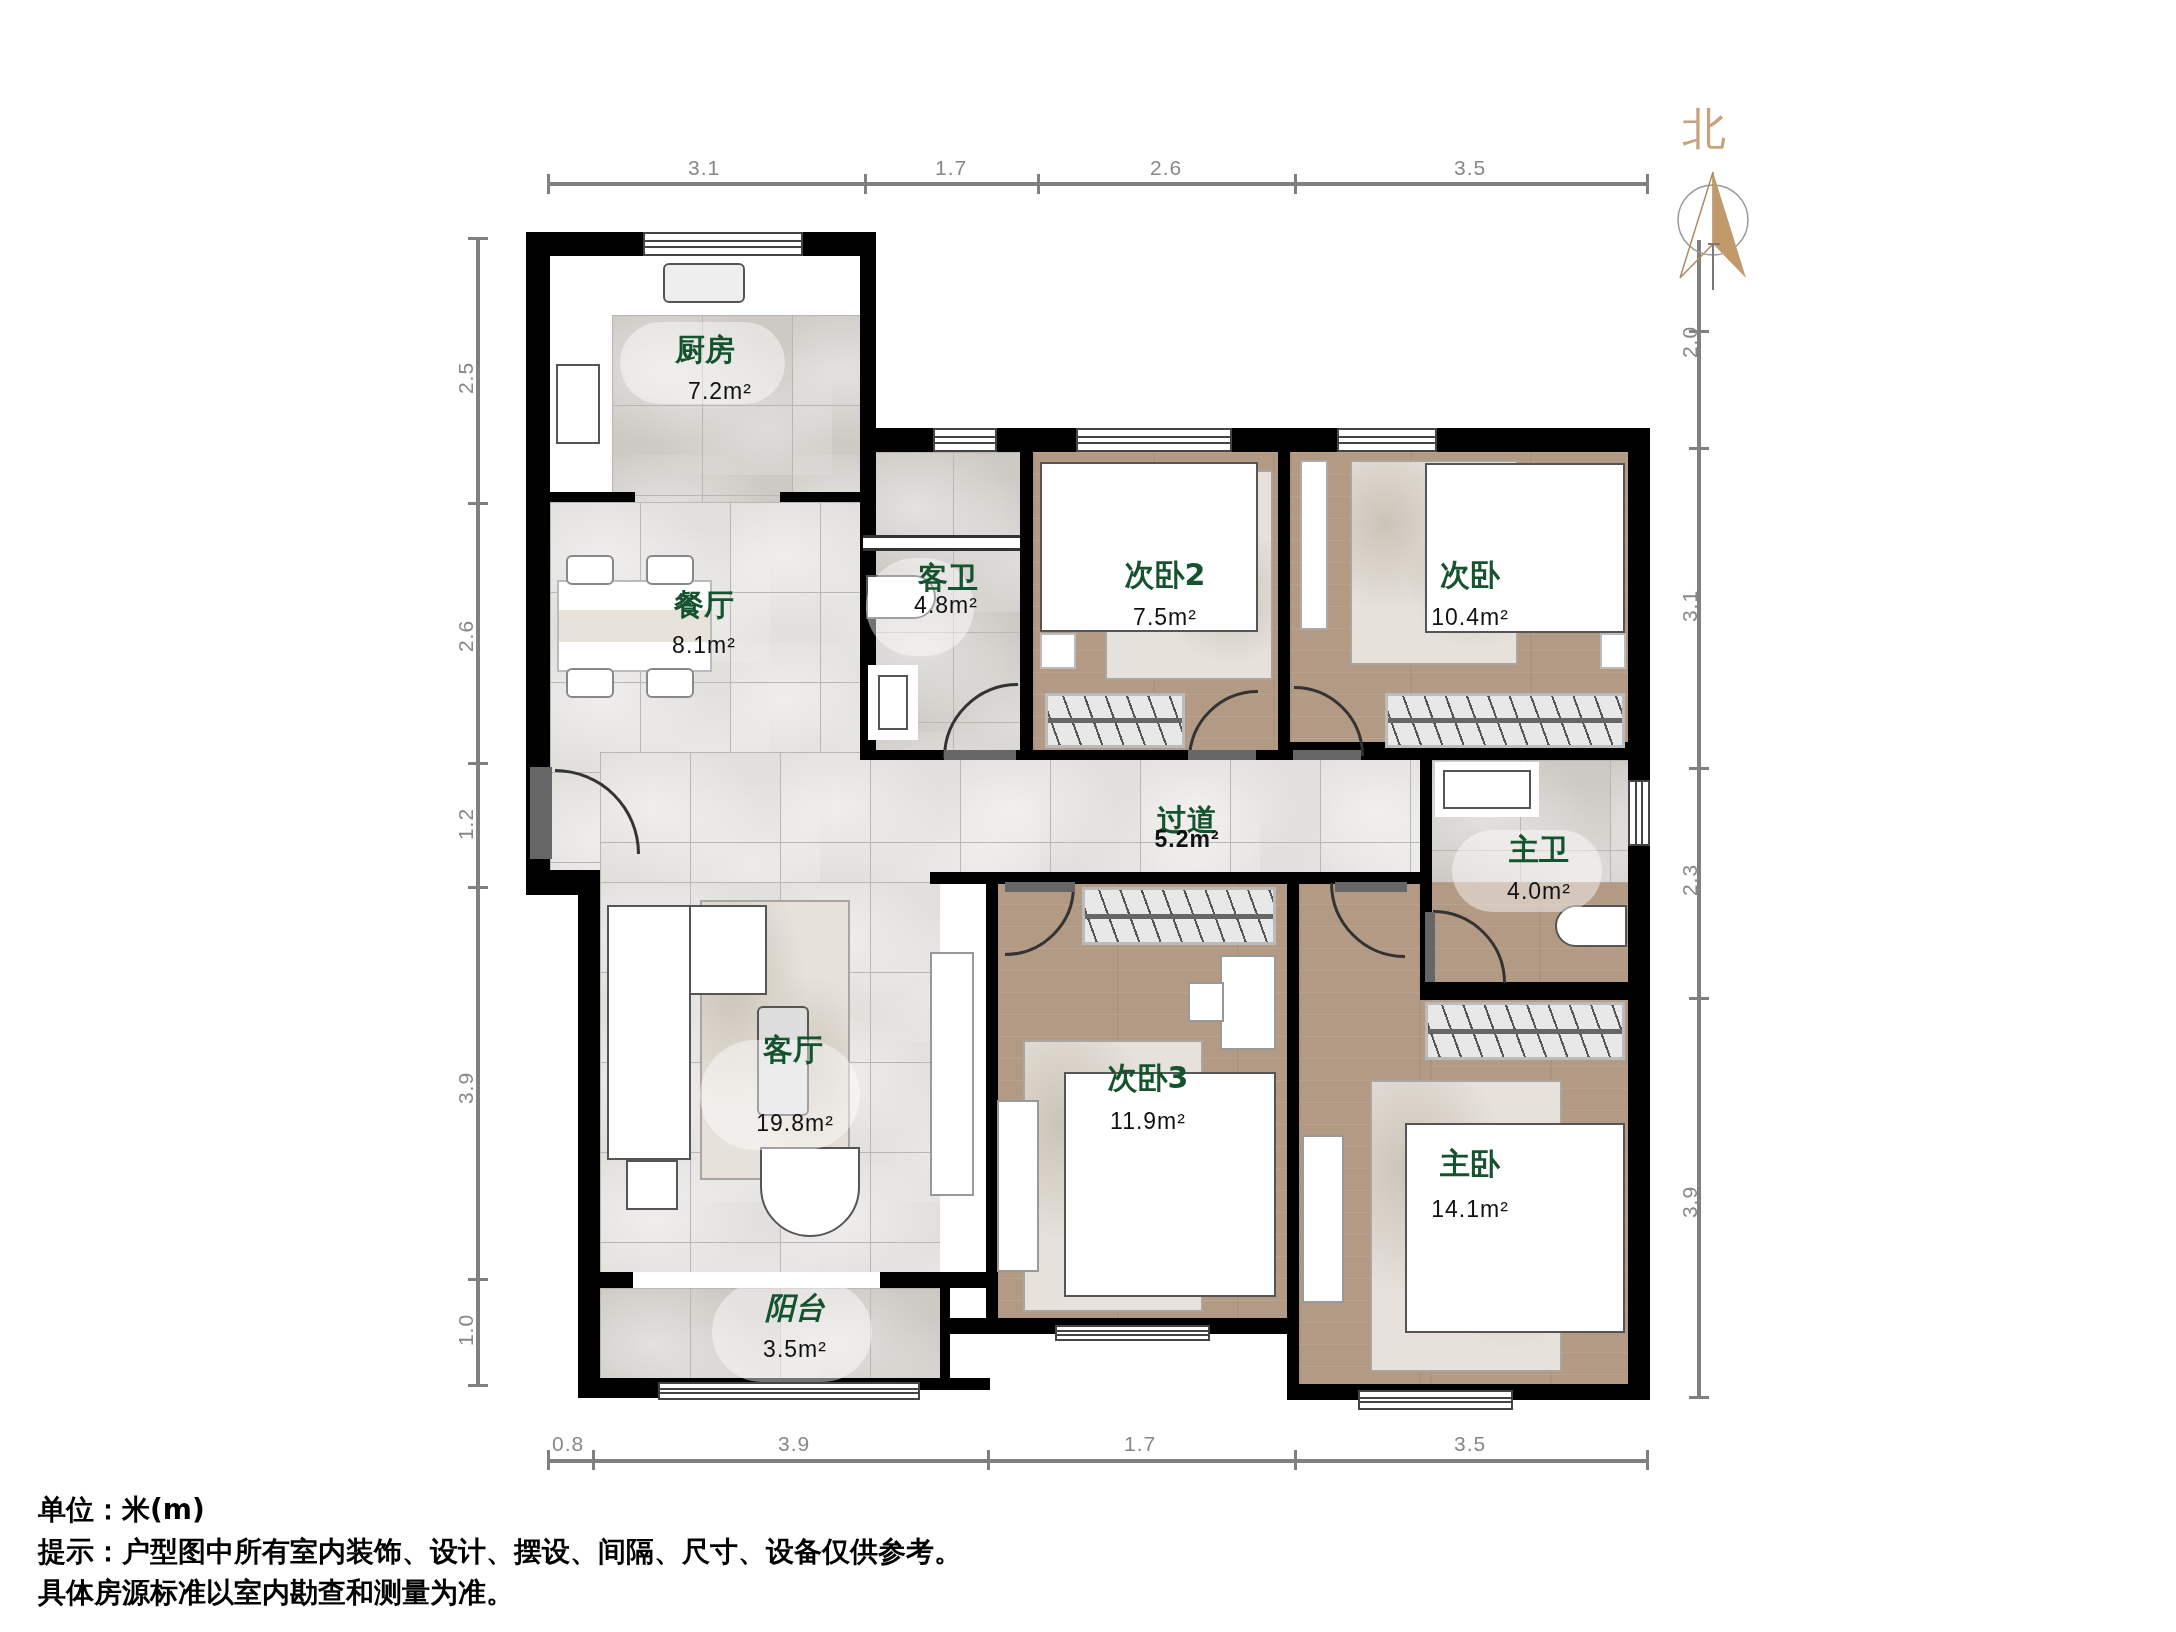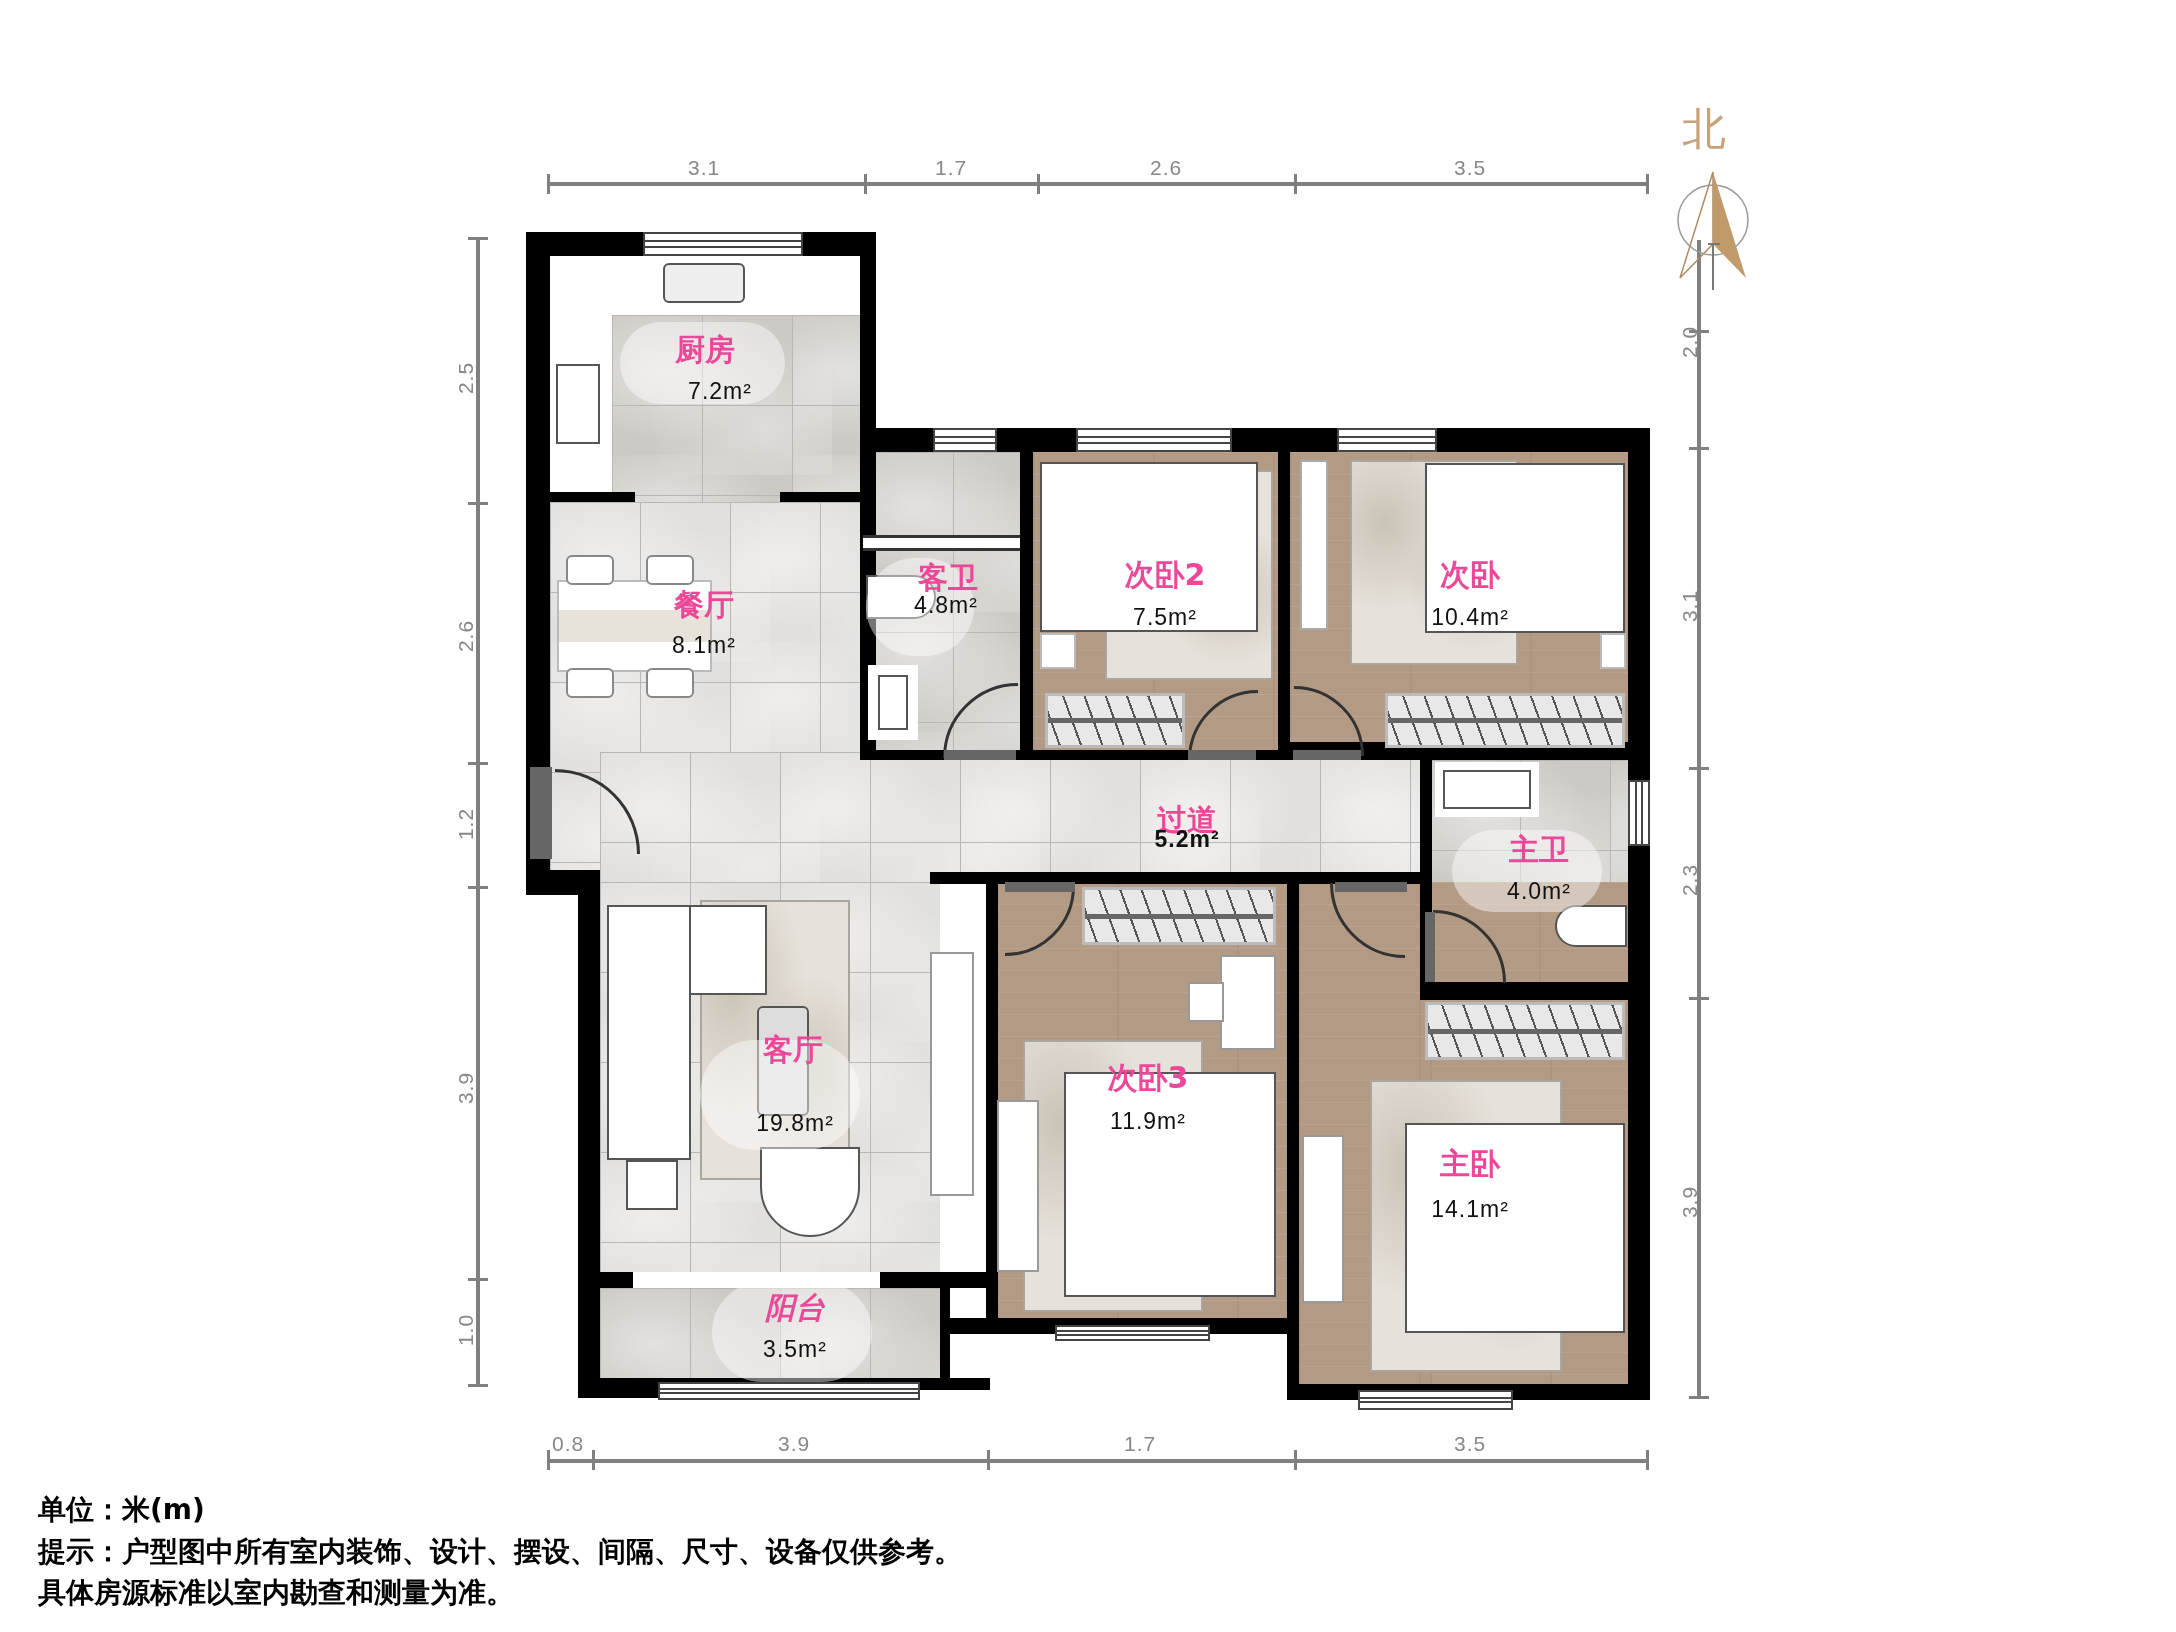--- a/index.html
+++ b/index.html
@@ -20,21 +20,21 @@
       linear-gradient(rgba(255,255,255,.08) 1px,transparent 1px),
       repeating-linear-gradient(90deg,rgba(0,0,0,.04) 0 2px,transparent 2px 120px);
     background-size:100% 22px,100% 100%;}
   .white{position:absolute;background:#fff;}
   .window{position:absolute;background:#fff;border:2px solid #444;box-sizing:border-box;
     background-image:linear-gradient(#444,#444),linear-gradient(#444,#444);
     background-repeat:no-repeat;}
   .window.h{background-size:100% 2px,100% 2px;background-position:0 33%,0 66%;}
   .window.v{background-size:2px 100%,2px 100%;background-position:33% 0,66% 0;}
   .label-bubble{position:absolute;background:rgba(255,255,255,.45);border-radius:60px;}
-  .room-name{position:absolute;font-size:30px;font-weight:bold;color:#ec4899;text-align:center;white-space:nowrap;transform:translateX(-50%);}
+  .room-name{position:absolute;font-size:30px;font-weight:bold;color:#14532d;text-align:center;white-space:nowrap;transform:translateX(-50%);}
   .room-area{position:absolute;font-size:23px;color:#111;text-align:center;white-space:nowrap;transform:translateX(-50%);font-family:"Liberation Sans",sans-serif;letter-spacing:1px;}
   .dim-line{position:absolute;background:#808080;}
   .dim-tick{position:absolute;background:#808080;}
   .dim-text{position:absolute;color:#888;font-size:21px;font-family:"Liberation Sans",sans-serif;white-space:nowrap;letter-spacing:1px;}
   .dim-text.vert{transform:rotate(-90deg);transform-origin:center;}
   .furn{position:absolute;background:#fff;border:2px solid #555;box-sizing:border-box;}
   .wardrobe{position:absolute;background:#e8e8e8;border:3px solid #bbb;box-sizing:border-box;
     background-image:linear-gradient(#666,#666),repeating-linear-gradient(70deg,transparent 0 10px,#555 10px 12px,transparent 12px 20px);
     background-size:100% 5px,100% 100%;background-position:0 50%,0 0;background-repeat:no-repeat,repeat;}
   .door-arc{position:absolute;border:3px solid #333;box-sizing:border-box;}

